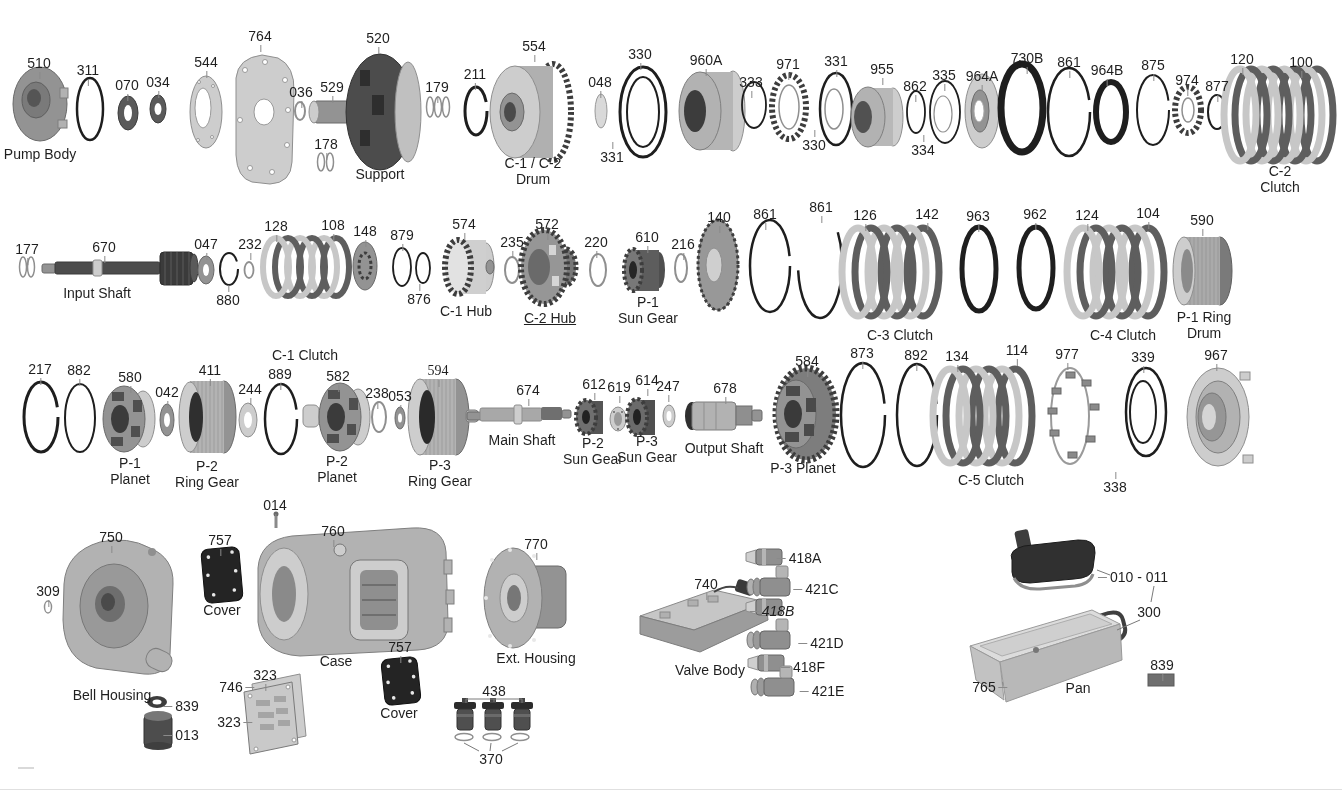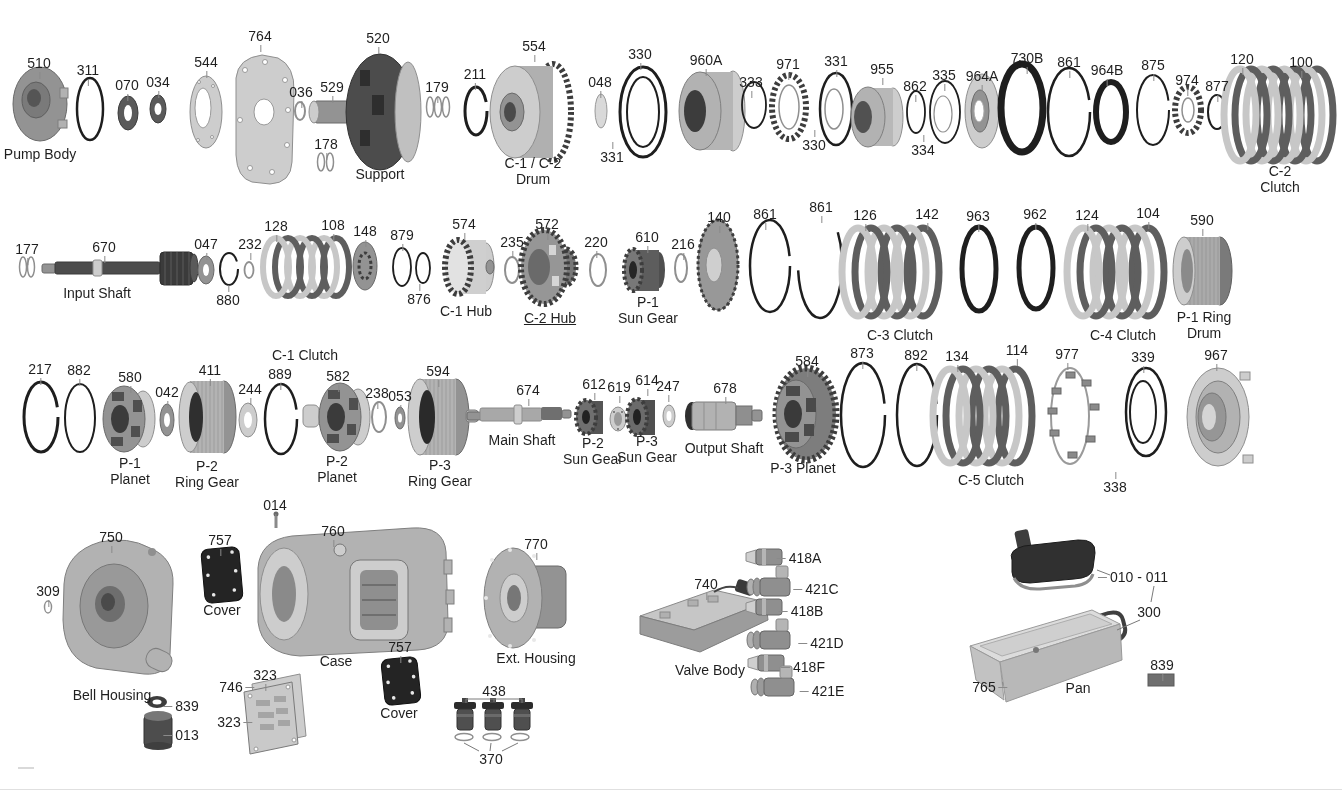--- a/index.html
+++ b/index.html
@@ -675,21 +675,21 @@
       <span class="lbl td" style="left: 40px; top: 362px;">217</span>
       <span class="lbl td" style="left: 79px; top: 363px;">882</span>
       <span class="lbl td" style="left: 130px; top: 370px;">580</span>
       <span class="lbl td" style="left: 167px; top: 385px;">042</span>
       <span class="lbl td" style="left: 210px; top: 363px;">411</span>
       <span class="lbl td" style="left: 250px; top: 382px;">244</span>
       <span class="lbl td" style="left: 280px; top: 367px;">889</span>
       <span class="lbl td" style="left: 338px; top: 369px;">582</span>
       <span class="lbl td" style="left: 377px; top: 386px;">238</span>
       <span class="lbl td" style="left: 400px; top: 389px;">053</span>
-      <span class="lbl td" style="left: 438px; top: 364px;">594</span>
+      <span class="lbl td" style="left: 438px; top: 364px; font-family: Liberation Serif, serif;">594</span>
       <span class="lbl td" style="left: 528px; top: 383px;">674</span>
       <span class="lbl td" style="left: 594px; top: 377px;">612</span>
       <span class="lbl td" style="left: 619px; top: 380px;">619</span>
       <span class="lbl td" style="left: 647px; top: 373px;">614</span>
       <span class="lbl td" style="left: 668px; top: 379px;">247</span>
       <span class="lbl td" style="left: 725px; top: 381px;">678</span>
       <span class="lbl td" style="left: 807px; top: 354px;">584</span>
       <span class="lbl td" style="left: 862px; top: 346px;">873</span>
       <span class="lbl td" style="left: 916px; top: 348px;">892</span>
       <span class="lbl td" style="left: 957px; top: 349px;">134</span>
@@ -708,21 +708,21 @@
       <span class="lbl tr" style="left: 231px; top: 680px;">746</span>
       <span class="lbl td" style="left: 265px; top: 668px;">323</span>
       <span class="lbl tr" style="left: 229px; top: 715px;">323</span>
       <span class="lbl td" style="left: 400px; top: 640px;">757</span>
       <span class="lbl td" style="left: 536px; top: 537px;">770</span>
       <span class="lbl" style="left: 494px; top: 684px;">438</span>
       <span class="lbl" style="left: 491px; top: 752px;">370</span>
       <span class="lbl td" style="left: 706px; top: 577px;">740</span>
       <span class="lbl tl" style="left: 805px; top: 551px;">418A</span>
       <span class="lbl tl" style="left: 822px; top: 582px;">421C</span>
-      <span class="lbl tl" style="left: 807px; top: 604px;">418B</span>
+      <span class="lbl tl" style="left: 778px; top: 604px; font-style: italic;">418B</span>
       <span class="lbl tl" style="left: 827px; top: 636px;">421D</span>
       <span class="lbl tl" style="left: 809px; top: 660px;">418F</span>
       <span class="lbl tl" style="left: 828px; top: 684px;">421E</span>
       <span class="lbl tl" style="left: 1139px; top: 570px;">010 - 011</span>
       <span class="lbl" style="left: 1149px; top: 605px;">300</span>
       <span class="lbl tr" style="left: 984px; top: 680px;">765</span>
       <span class="lbl td" style="left: 1162px; top: 658px;">839</span>
       <span class="cap" style="left: 40px; top: 146px;">Pump Body</span>
       <span class="cap" style="left: 380px; top: 166px;">Support</span>
       <span class="cap" style="left: 533px; top: 155px;">C-1 / C-2

